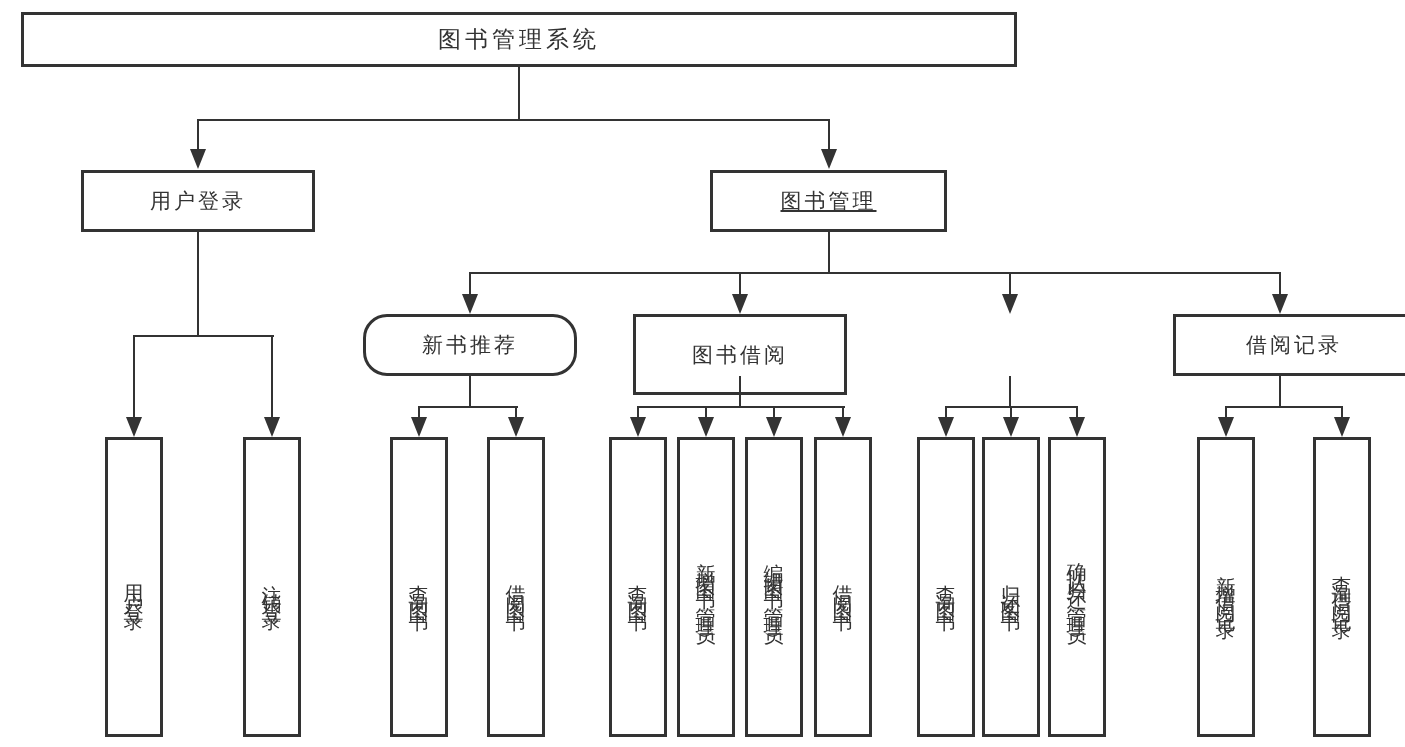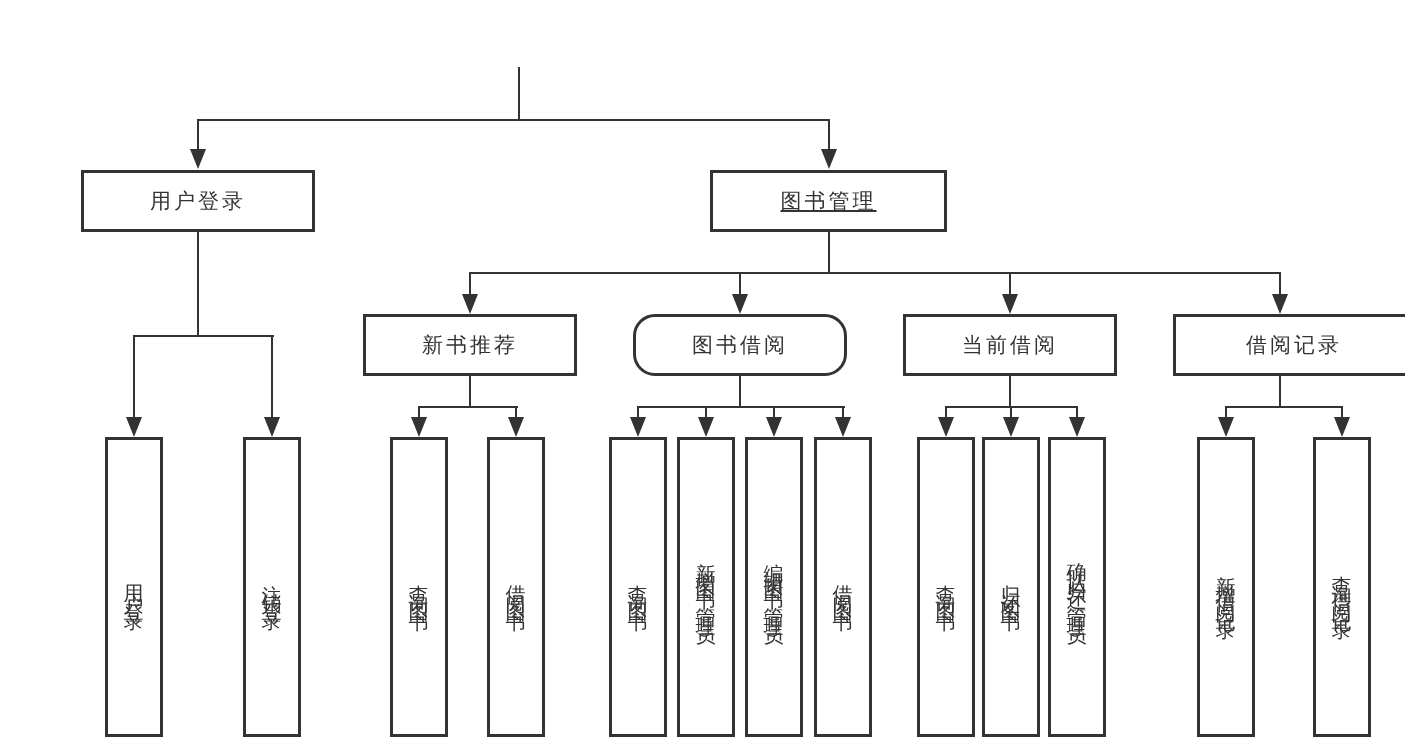--- a/index.html
+++ b/index.html
@@ -64,30 +64,30 @@
     color: var(--watermark);
     letter-spacing: 1px;
     white-space: nowrap;
   }
 </style>
 </head>
 <body>
 
 <div class="stage">
 
+  <div class="node h root" style="left:21px; top:12px; width:996px; height:55px;">图书管理系统</div>
 
   <div class="node h" style="left:81px; top:170px; width:234px; height:62px;">用户登录</div>
 
   <div class="node h" style="left:710px; top:170px; width:237px; height:62px;text-decoration:underline;">图书管理</div>
 
-  <div class="node h" style="left:363px; top:314px; width:214px; height:62px;">新书推荐</div>
+  <div class="node h" style="left:363px; top:314px; width:214px; height:62px;border-radius:24px;">新书推荐</div>
 
-  <div class="node h" style="left:633px; top:314px; width:214px; height:62px;border-radius:22px;">图书借阅</div>
+  <div class="node h" style="left:633px; top:314px; width:214px; height:81px;">图书借阅</div>
 
-  <div class="node h" style="left:903px; top:314px; width:214px; height:62px;">当前借阅</div>
 
   <div class="node h" style="left:1173px; top:314px; width:242px; height:62px;">借阅记录</div>
 
   <div class="node v" style="left:105px; top:437px; width:58px; height:300px;">
     <span class="vtext">用户登录</span>
   </div>
   <div class="node v" style="left:243px; top:437px; width:58px; height:300px;">
     <span class="vtext">注销登录</span>
   </div>
 

